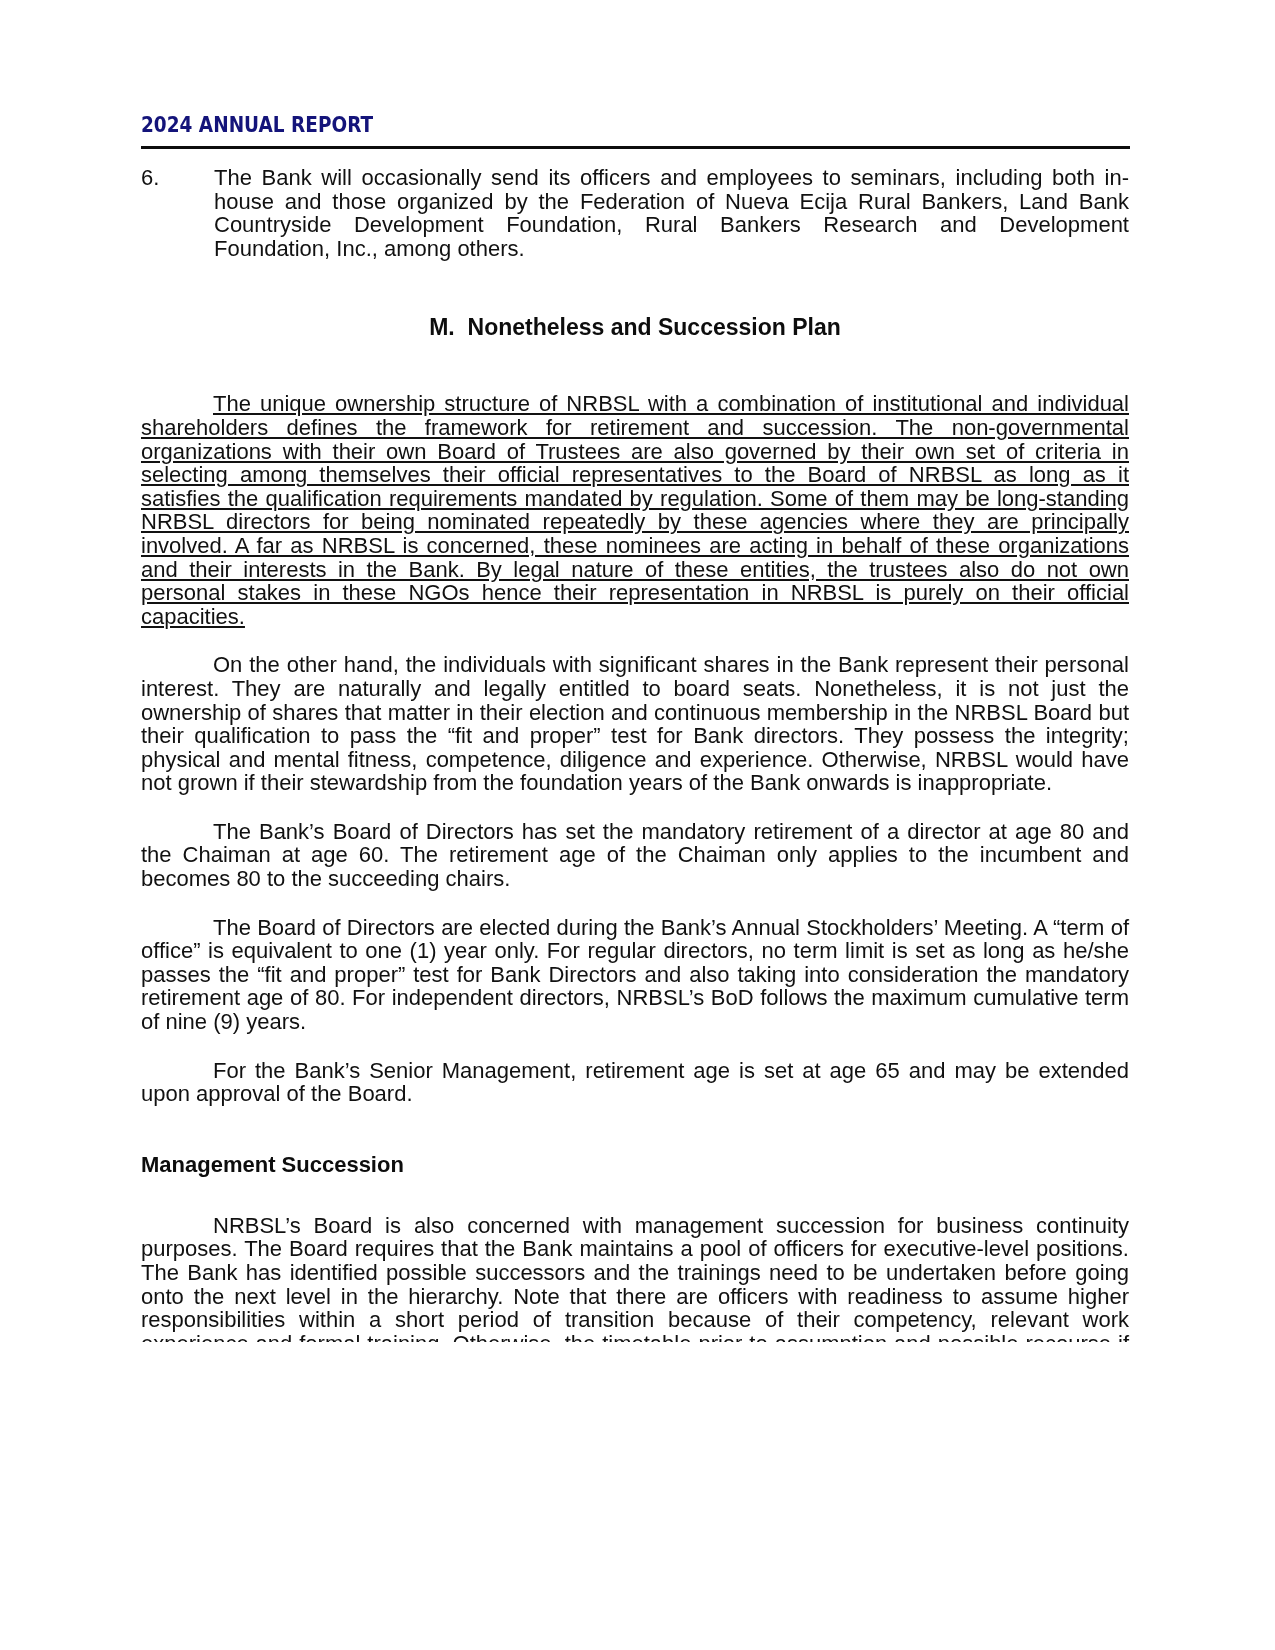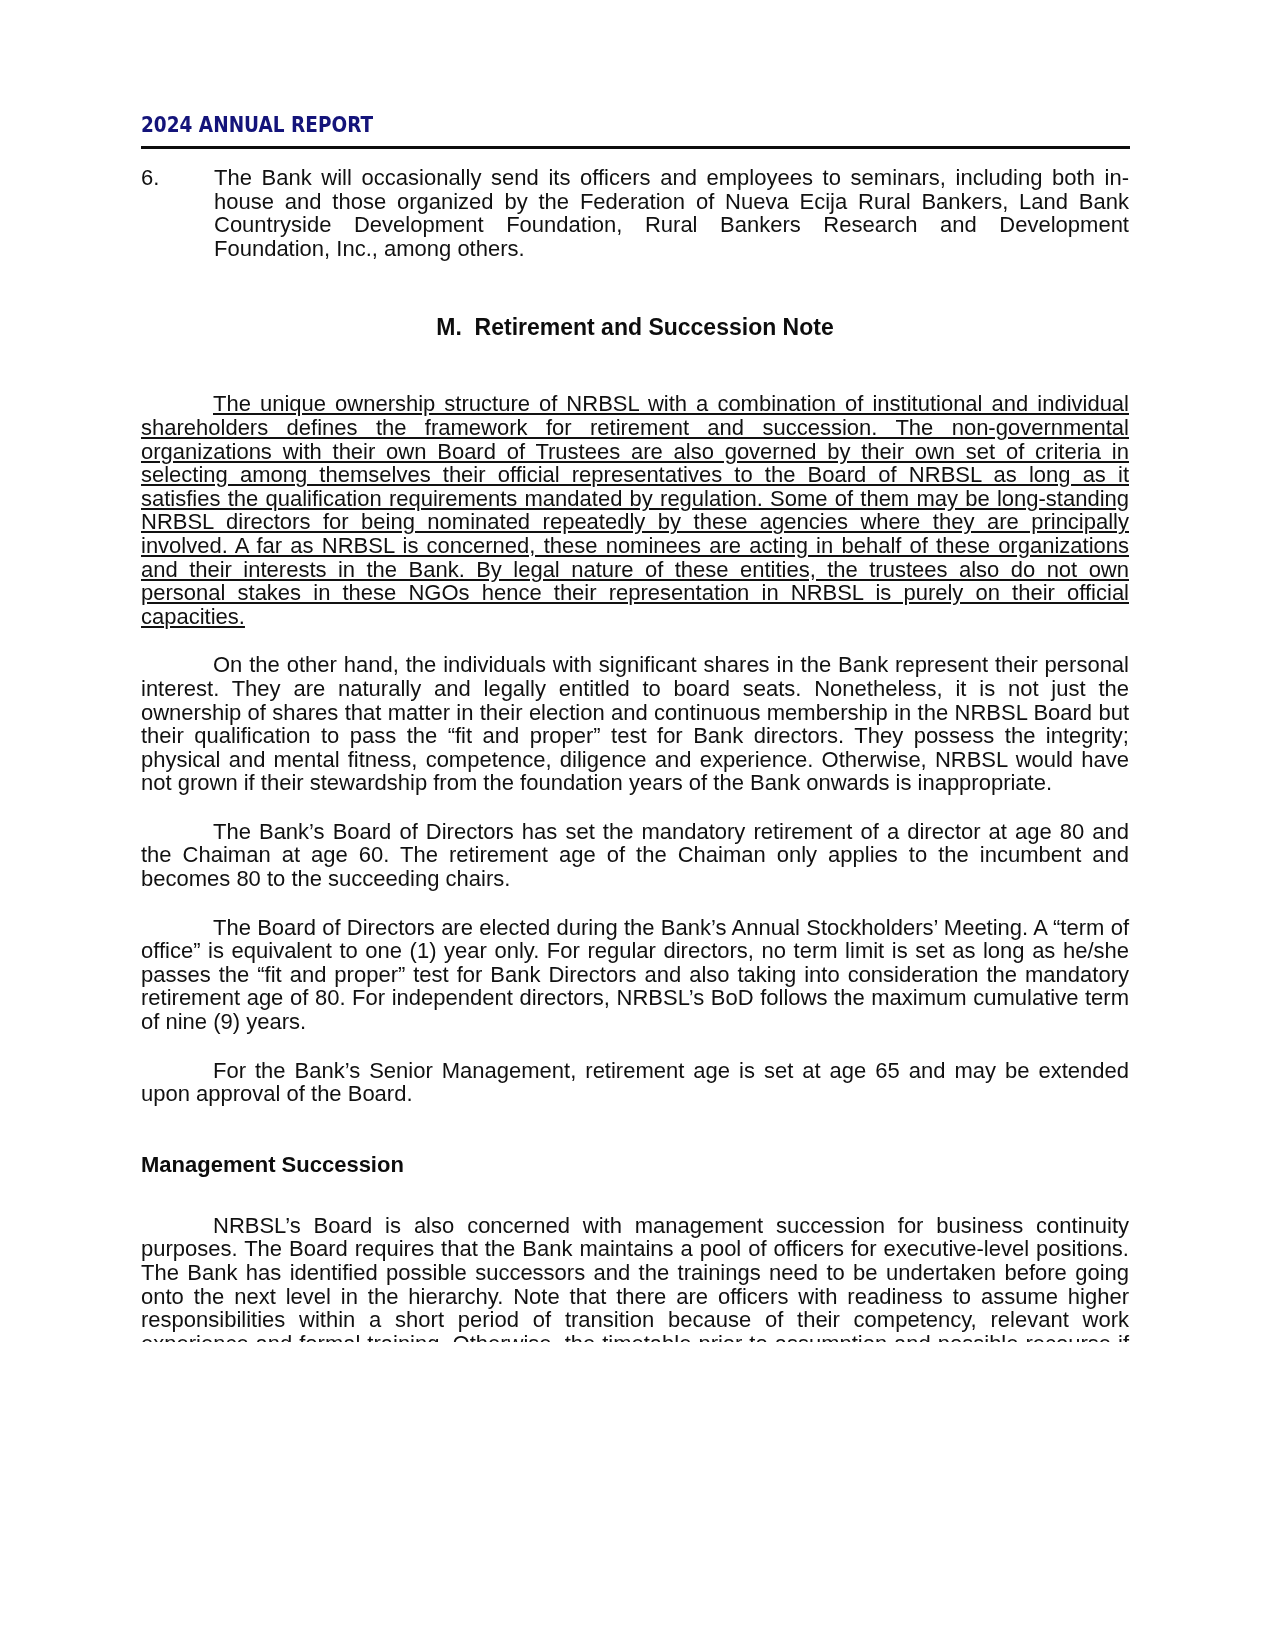--- a/index.html
+++ b/index.html
@@ -128,21 +128,21 @@
     <div class="header-rule"></div>
   </header>
 
   <main class="page-main">
 
     <div class="numbered-item">
       <div class="num">6.</div>
       <div class="num-text">The Bank will occasionally send its officers and employees to seminars, including both in-house and those organized by the Federation of Nueva Ecija Rural Bankers, Land Bank Countryside Development Foundation, Rural Bankers Research and Development Foundation, Inc., among others.</div>
     </div>
 
-    <h2 class="section-heading">M.  Retirement and Succession Note</h2>
+    <h2 class="section-heading">M.  Nonetheless and Succession Plan</h2>
 
     <p class="para after-heading">The unique ownership structure of NRBSL with a combination of institutional and individual shareholders defines the framework for retirement and succession. The non-governmental organizations with their own Board of Trustees are also governed by their own set of criteria in selecting among themselves their official representatives to the Board of NRBSL as long as it satisfies the qualification requirements mandated by regulation. Some of them may be long-standing NRBSL directors for being nominated repeatedly by these agencies where they are principally involved.  A far as NRBSL is concerned, these nominees are acting in behalf of these organizations and their interests in the Bank. By legal nature of these entities, the trustees also do not own personal stakes in these NGOs hence their representation in NRBSL is purely on their official capacities.</p>
 
     <p class="para">On the other hand, the individuals with significant shares in the Bank represent their personal interest. They are naturally and legally entitled to board seats.  Nonetheless, it is not just the ownership of shares that matter in their election and continuous membership in the NRBSL Board but their qualification to pass the “fit and proper” test for Bank directors. They possess the integrity; physical and mental fitness, competence, diligence and experience. Otherwise, NRBSL would have not grown if their stewardship from the foundation years of the Bank onwards is inappropriate.</p>
 
     <p class="para">The Bank’s Board of Directors has set the mandatory retirement of a director at age 80 and the Chaiman at age 60. The retirement age of the Chaiman only applies to the incumbent and becomes 80 to the succeeding chairs.</p>
 
     <p class="para">The Board of Directors are elected during the Bank’s Annual Stockholders’ Meeting. A “term of office” is equivalent to one (1) year only. For regular directors, no term limit is set as long as he/she passes the “fit and proper” test for Bank Directors and also taking into consideration the mandatory retirement age of 80. For independent directors, NRBSL’s BoD follows the maximum cumulative term of nine (9) years.</p>
 
     <p class="para">For the Bank’s Senior Management, retirement age is set at age 65 and may be extended upon approval of the Board.</p>

